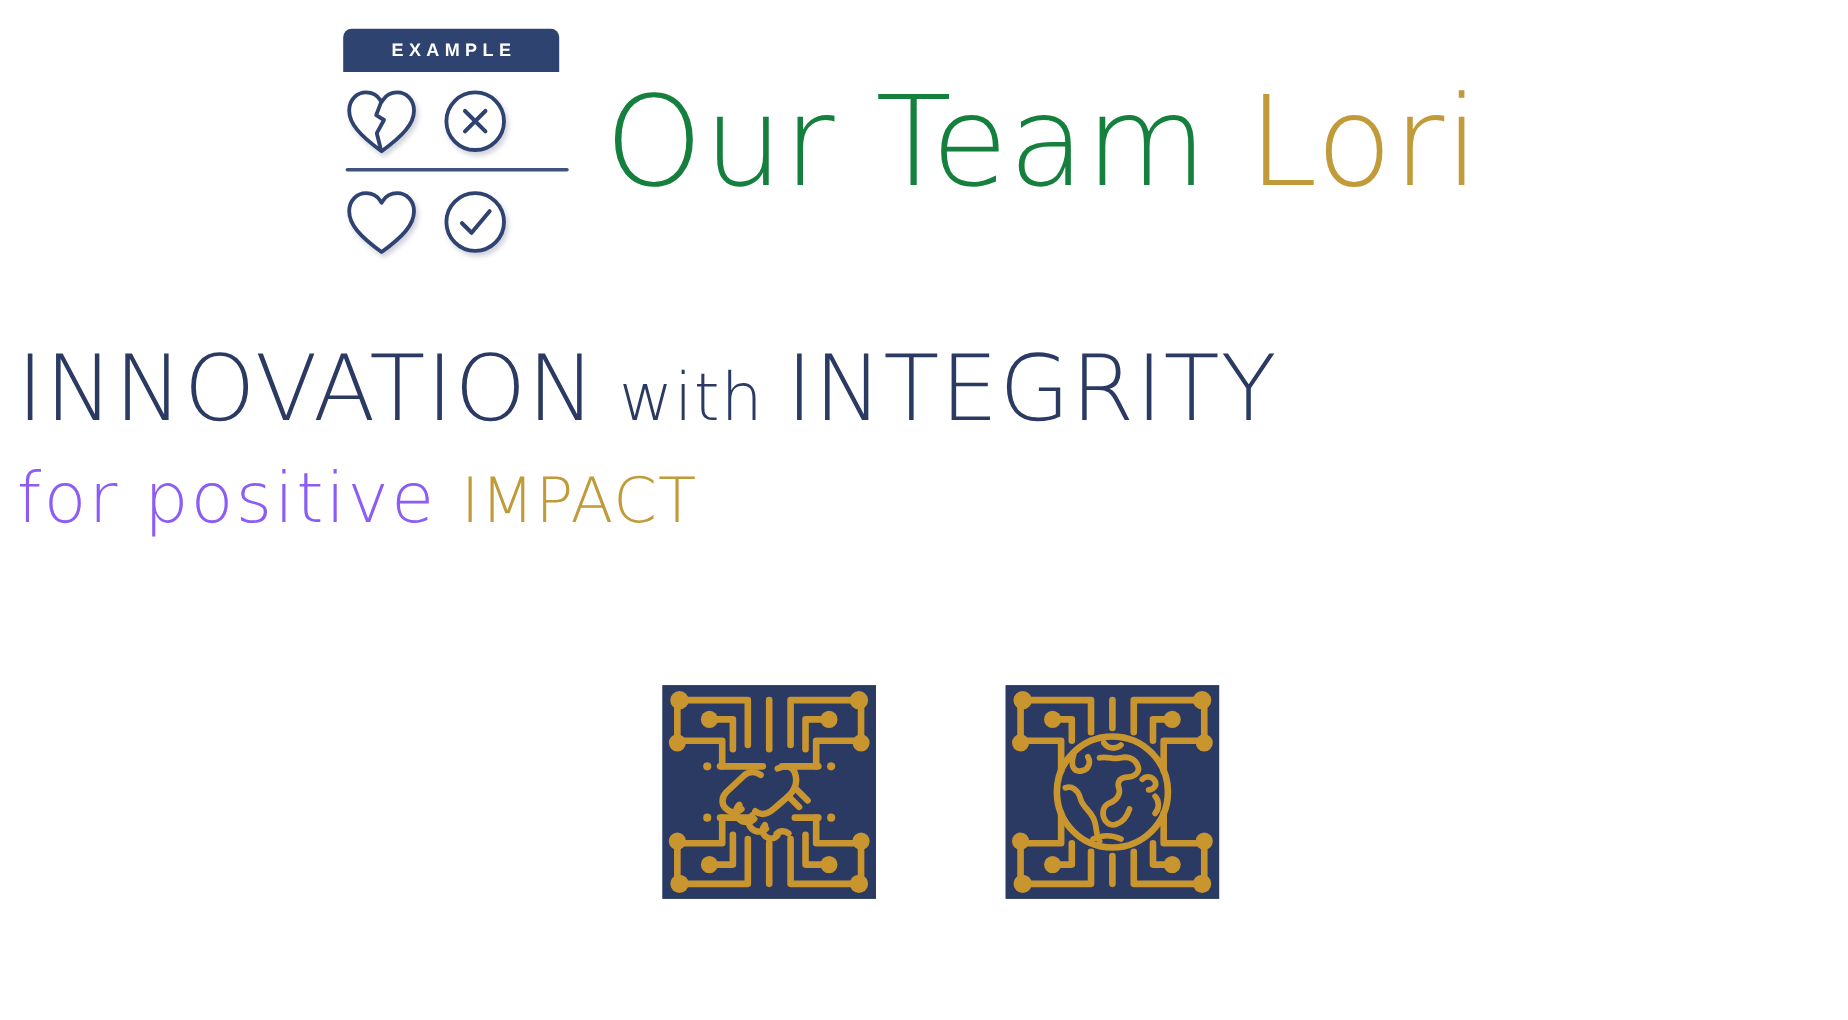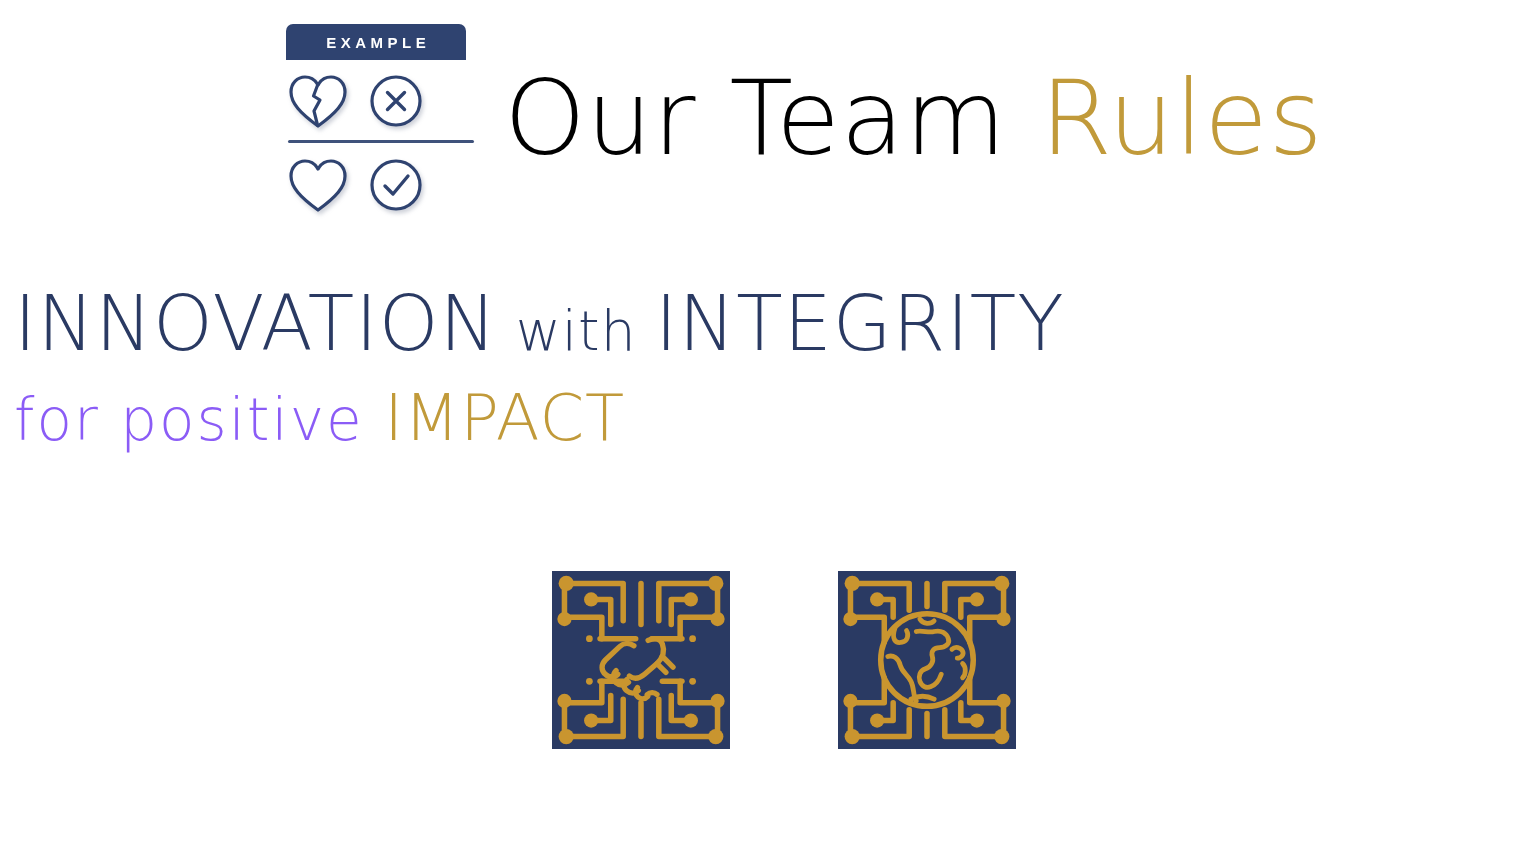--- a/index.html
+++ b/index.html
@@ -98,21 +98,21 @@
     position: absolute;
     left: 490px;
     top: 62px;
     font-size: 104px;
     line-height: 1.08;
     font-weight: 300;
     letter-spacing: 0.5px;
     white-space: nowrap;
     font-family: "DejaVu Sans", sans-serif;
   }
-  .title .t-navy { color: #000000; }
+  .title .t-navy { color: #15803d; }
   .title .t-gold { color: #c19a3a; }
 
   
   .statement {
     position: absolute;
     left: 0;
     top: 286px;
     width: 1540px;
     text-align: left;
   }
@@ -140,21 +140,21 @@
 
   .line2 { margin-bottom: 30px; }
   .line2 .small {
     font-size: 58px;
     font-weight: 300;
     color: #8b5cf6;
     letter-spacing: 2px;
     font-family: "DejaVu Sans", sans-serif;
   }
   .line2 .big {
-    font-size: 64px;
+    font-size: 52px;
     font-weight: 300;
     color: #c19a3a;
     letter-spacing: 1px;
     font-family: "DejaVu Sans", sans-serif;
   }
 
   .line3 .big {
     font-size: 64px;
     font-weight: 300;
     color: #c19a3a;
@@ -264,21 +264,21 @@
 
           <svg class="ic" width="56" height="56" viewBox="0 0 56 56">
             <circle cx="28" cy="28" r="24" fill="#ffffff" stroke="#2f4370" stroke-width="3.2"></circle>
             <path d="M17 29 L25 37 L40 19" fill="none" stroke="#2f4370" stroke-width="3.4" stroke-linecap="round" stroke-linejoin="round"></path>
           </svg>
         </div>
       </div>
     </div>
 
     <div class="title">
-      <span class="t-navy">Our Team </span><span class="t-gold">Rules</span>
+      <span class="t-navy">Our Team </span><span class="t-gold">Lori</span>
     </div>
   </div>
 
   <div class="statement">
 
     <div class="line line1">
       <span class="big">INNOVATION</span><span class="small"> with </span><span class="big">INTEGRITY</span>
     </div>
 
     <div class="line line2">

